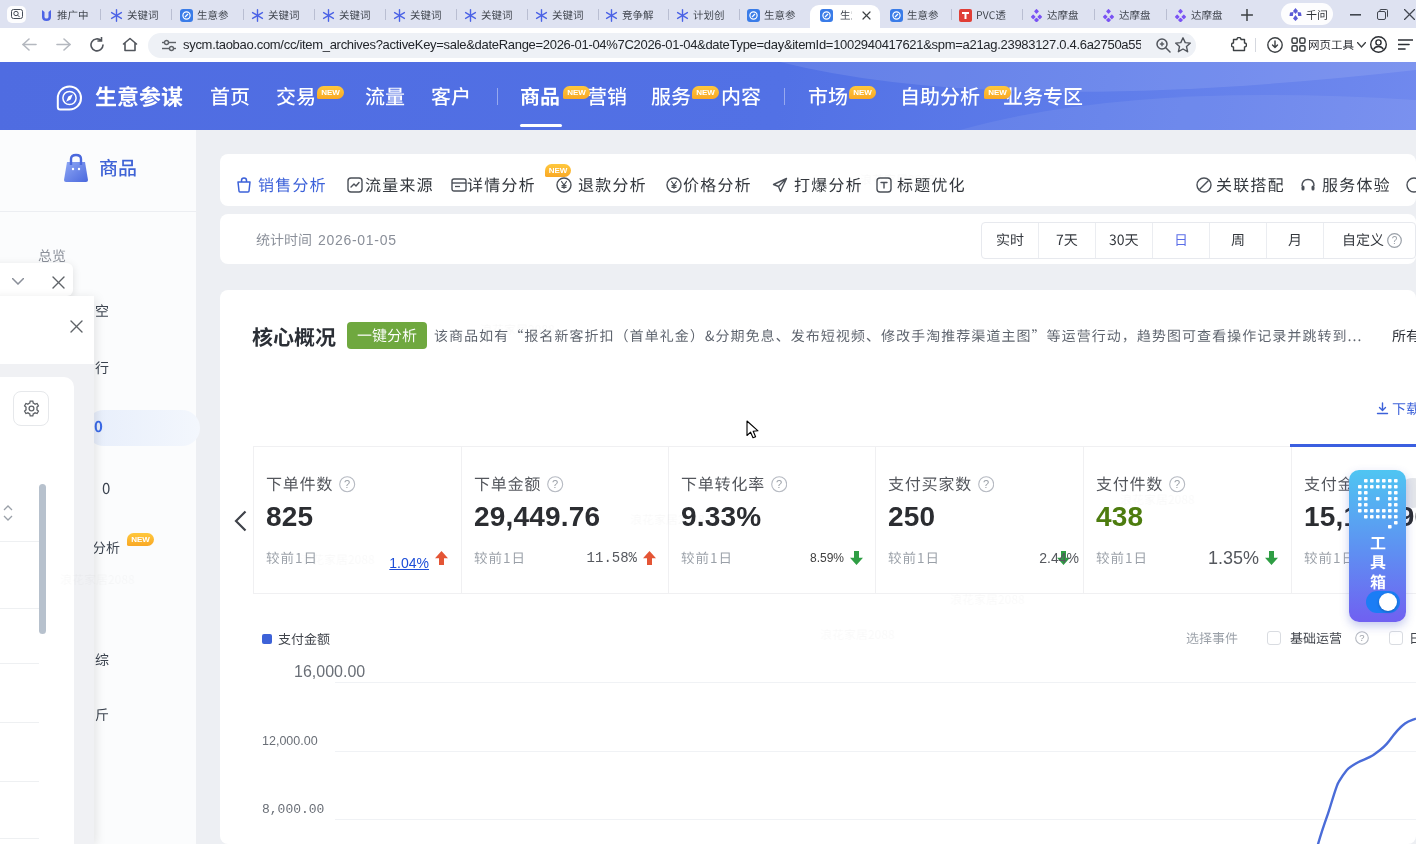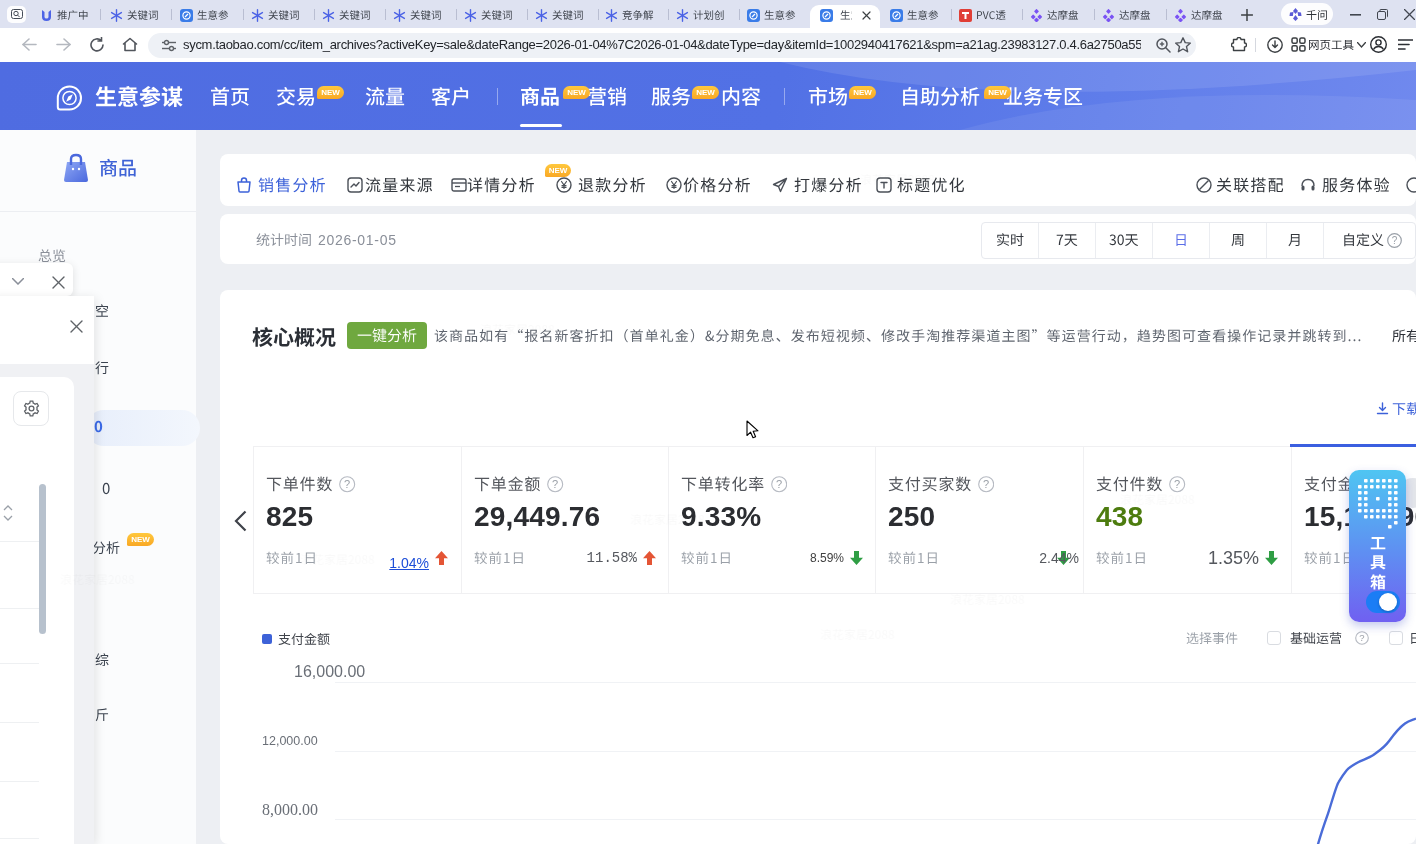--- a/index.html
+++ b/index.html
@@ -1198,21 +1198,21 @@
     <text x="7" y="10.42" font-family="Liberation Sans" font-size="9.5" fill="#9ca1a8" text-anchor="middle">?</text>
   </svg>
 <div style="position:absolute;left:1389px;top:631px;width:14px;height:14px;background:#fff;border:1px solid #d9dce1;border-radius:3px;box-sizing:border-box"></div>
 <svg style="position:absolute;left:1409px;top:642.7px;overflow:visible" width="1" height="1">
     <g fill="#40444b" transform="scale(0.013000,-0.013000)">
       <use href="#g65E5" x="0.0"></use>
     </g>
   </svg>
 <div style="position:absolute;left:262px;top:663.0px;font-family:'Liberation Sans',sans-serif;font-size:16px;font-weight:400;color:#6a6f77;line-height:18.0px;white-space:pre;margin-left:32px;">16,000.00</div>
 <div style="position:absolute;left:262px;top:732.0px;font-family:'Liberation Sans',sans-serif;font-size:12.5px;font-weight:400;color:#6a6f77;line-height:18.0px;white-space:pre;">12,000.00</div>
-<div style="position:absolute;left:262px;top:801.0px;font-family:Liberation Serif, serif;font-size:16px;font-weight:400;color:#6a6f77;line-height:18.0px;white-space:pre;">8,000.00</div>
+<div style="position:absolute;left:262px;top:801.0px;font-family:Liberation Mono, monospace;font-size:13px;font-weight:400;color:#6a6f77;line-height:18.0px;white-space:pre;">8,000.00</div>
 <div style="position:absolute;left:335px;top:681.5px;width:1081px;height:1px;background:#f0f2f5"></div>
 <div style="position:absolute;left:335px;top:750.5px;width:1081px;height:1px;background:#f0f2f5"></div>
 <div style="position:absolute;left:335px;top:818.5px;width:1081px;height:1px;background:#f0f2f5"></div>
 <svg style="position:absolute;left:1300px;top:698px" width="116" height="146" viewBox="0 0 116 146">
     <path d="M17.5 148 C20 139 25 124 28 115.6 C31 107 36 88 38.7 83.8 C41 80 44 75.5 46.7 72.2 C49.5 69 54 66.5 58.6 64 C62 62.2 69 59.9 73.3 57 C77.5 54 84 50 89.1 43 C93 37.5 99 29.7 105 25.4 C109 22.5 113 21.8 116 20.5" fill="none" stroke="#4a6cd8" stroke-width="2.4"></path>
   </svg>
 <div style="position:absolute;left:-10px;top:263px;width:83px;height:33px;background:#fff;border-radius:6px;box-shadow:0 2px 8px rgba(0,0,0,0.12)"></div>
 <svg style="position:absolute;left:12px;top:278px" width="12" height="7" viewBox="0 0 12 7">
     <path d="M0.5 0.5 L6 6 L11.5 0.5" fill="none" stroke="#8a8f99" stroke-width="1.5" stroke-linecap="round"></path>
   </svg>

